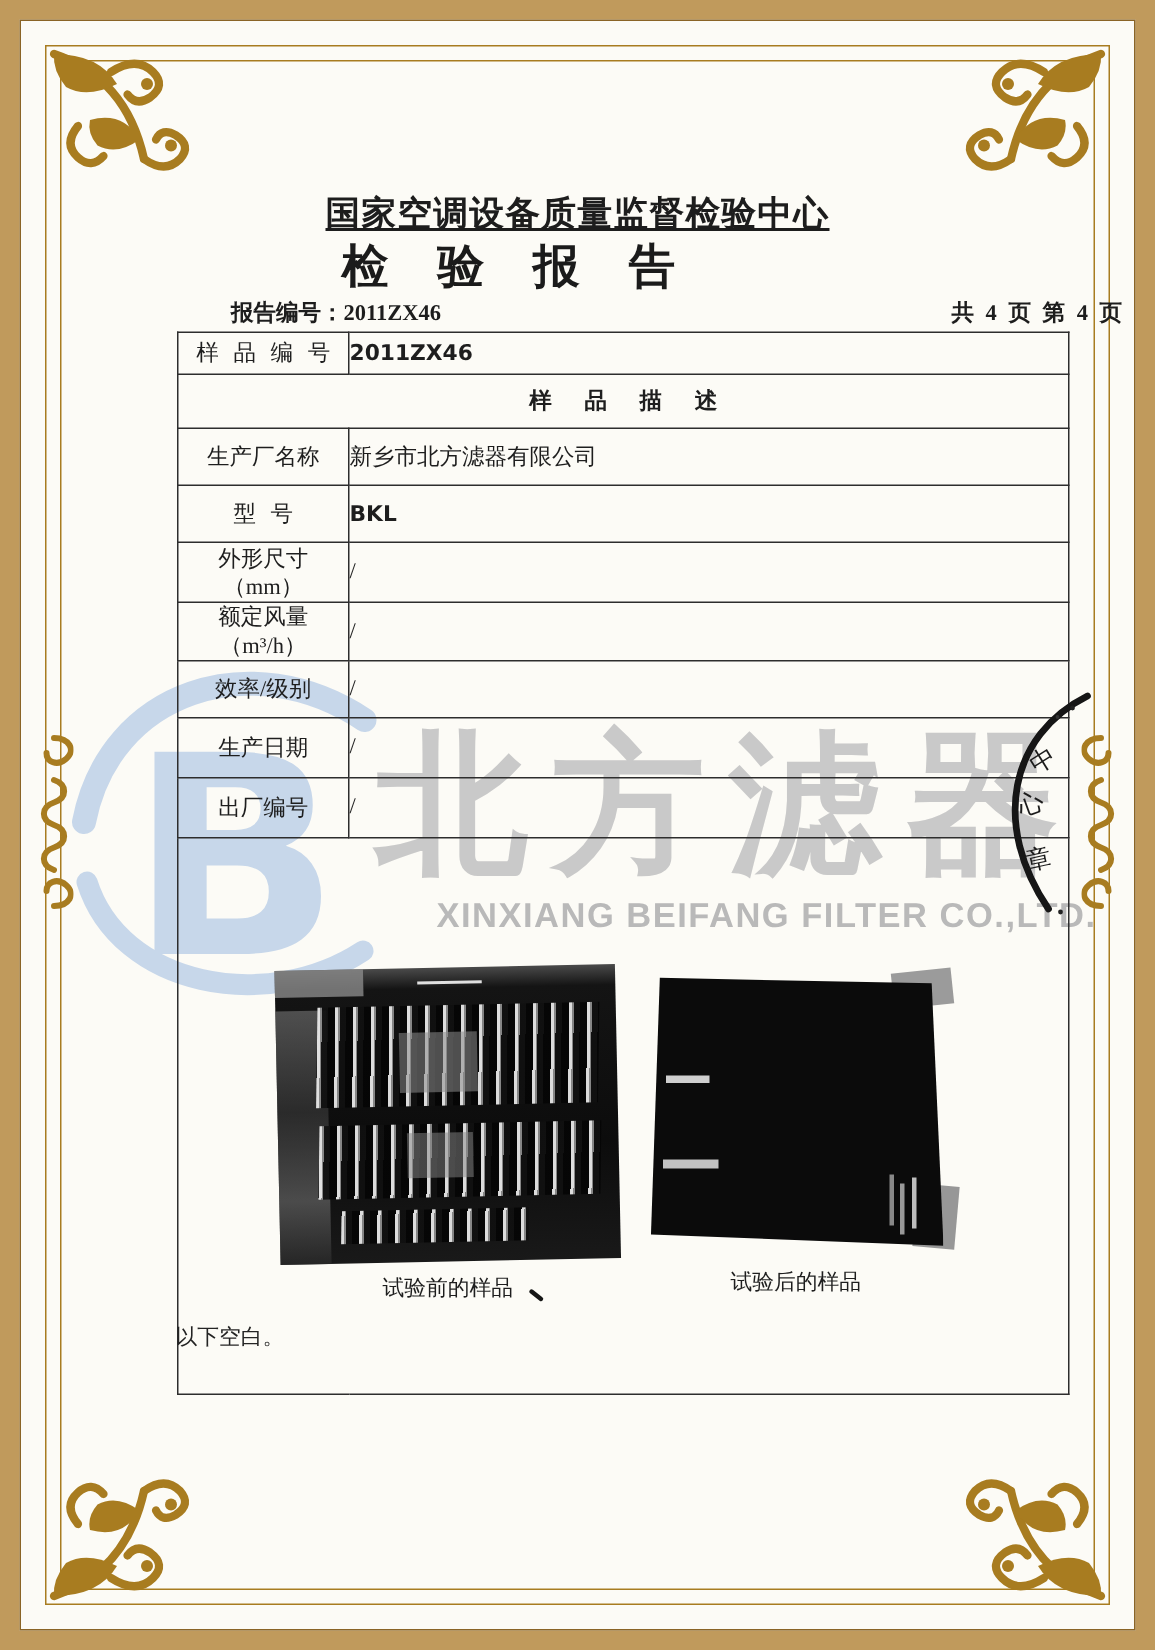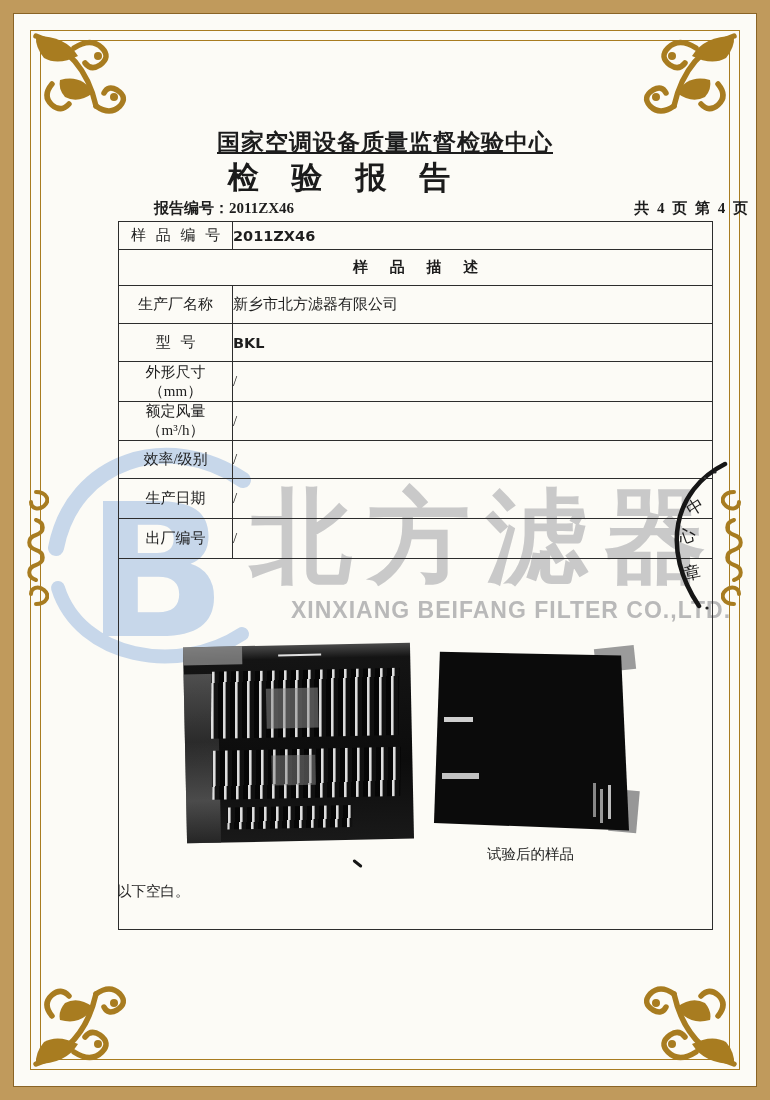--- a/index.html
+++ b/index.html
@@ -209,20 +209,21 @@
 
   <div class="photo-after">
     <div class="patch-tr"></div>
     <div class="patch-br"></div>
     <div class="black"></div>
     <div class="s1"></div>
     <div class="s2"></div>
     <div class="s3"></div>
   </div>
 
+  <div class="caption cap-before">试验前的样品</div>
   <div class="caption cap-after">试验后的样品</div>
   <div class="stray-mark"></div>
   <div class="blank-note">以下空白。</div>
 
   <svg class="seal" width="105" height="165" viewBox="0 0 105 165">
     <path d="M80,6 C28,32 16,92 54,148" fill="none" stroke="#161616" stroke-width="4.5" stroke-linecap="round"></path>
     <text x="46" y="58" font-size="17" fill="#1c1c1c" transform="rotate(-32 46 58)">中</text>
     <text x="36" y="86" font-size="17" fill="#1c1c1c" transform="rotate(-20 36 86)">心</text>
     <text x="40" y="122" font-size="17" fill="#1c1c1c" transform="rotate(-12 40 122)">章</text>
     <circle cx="70" cy="14" r="1.6" fill="#222"></circle>

